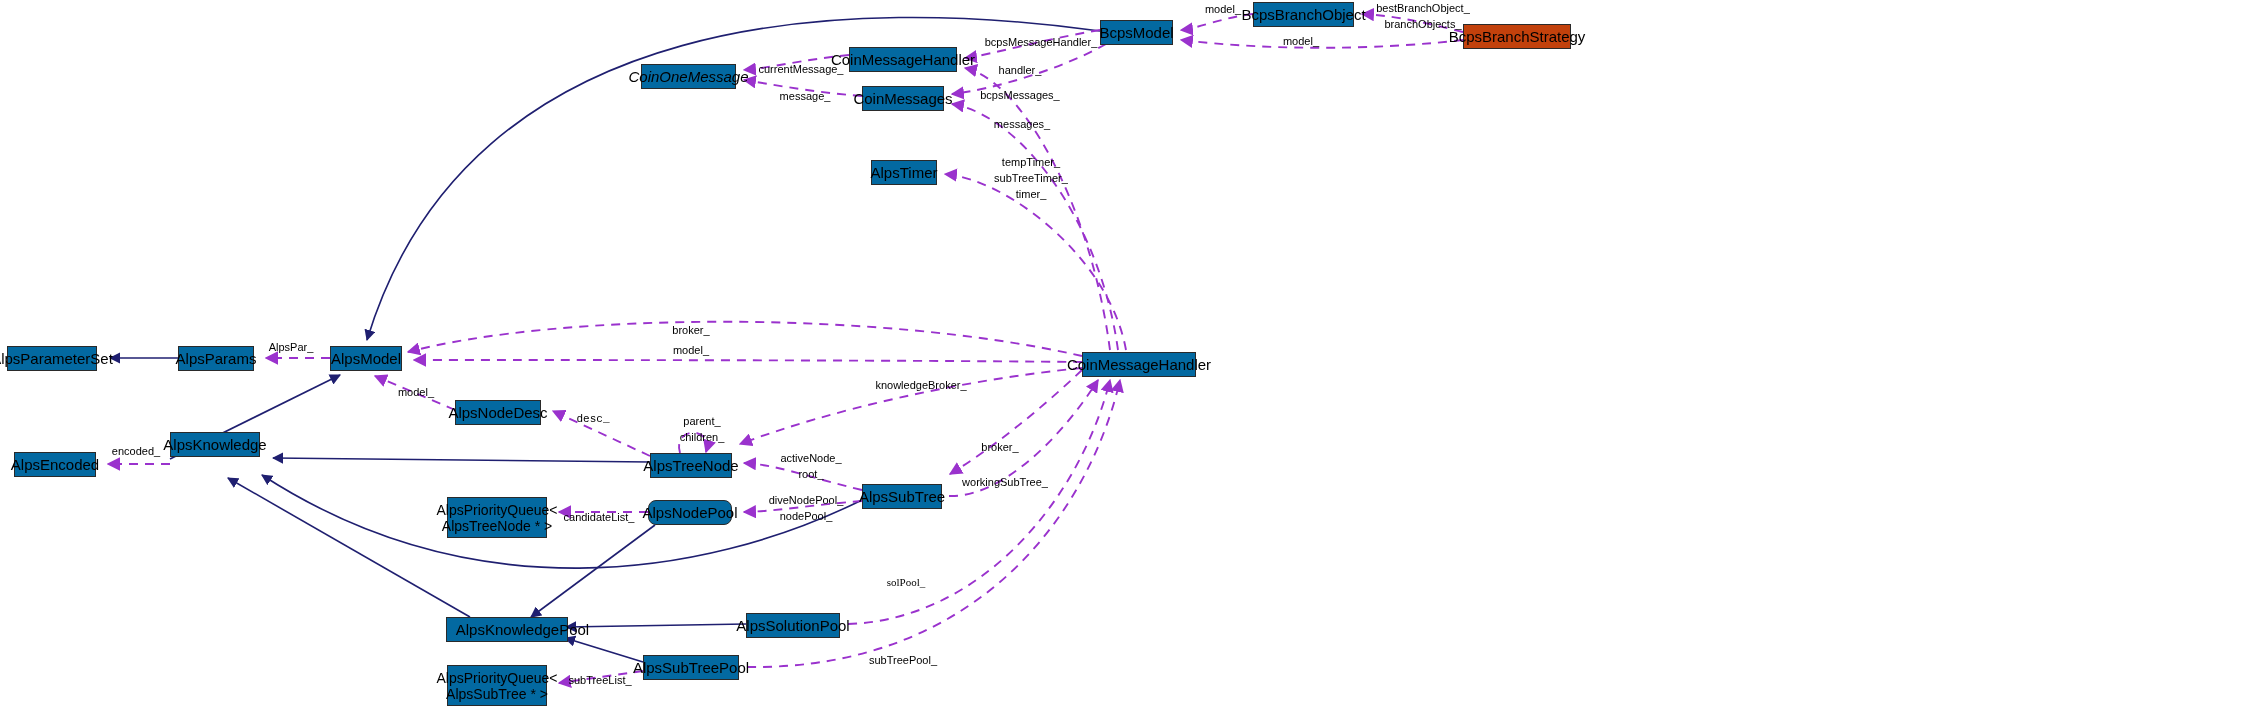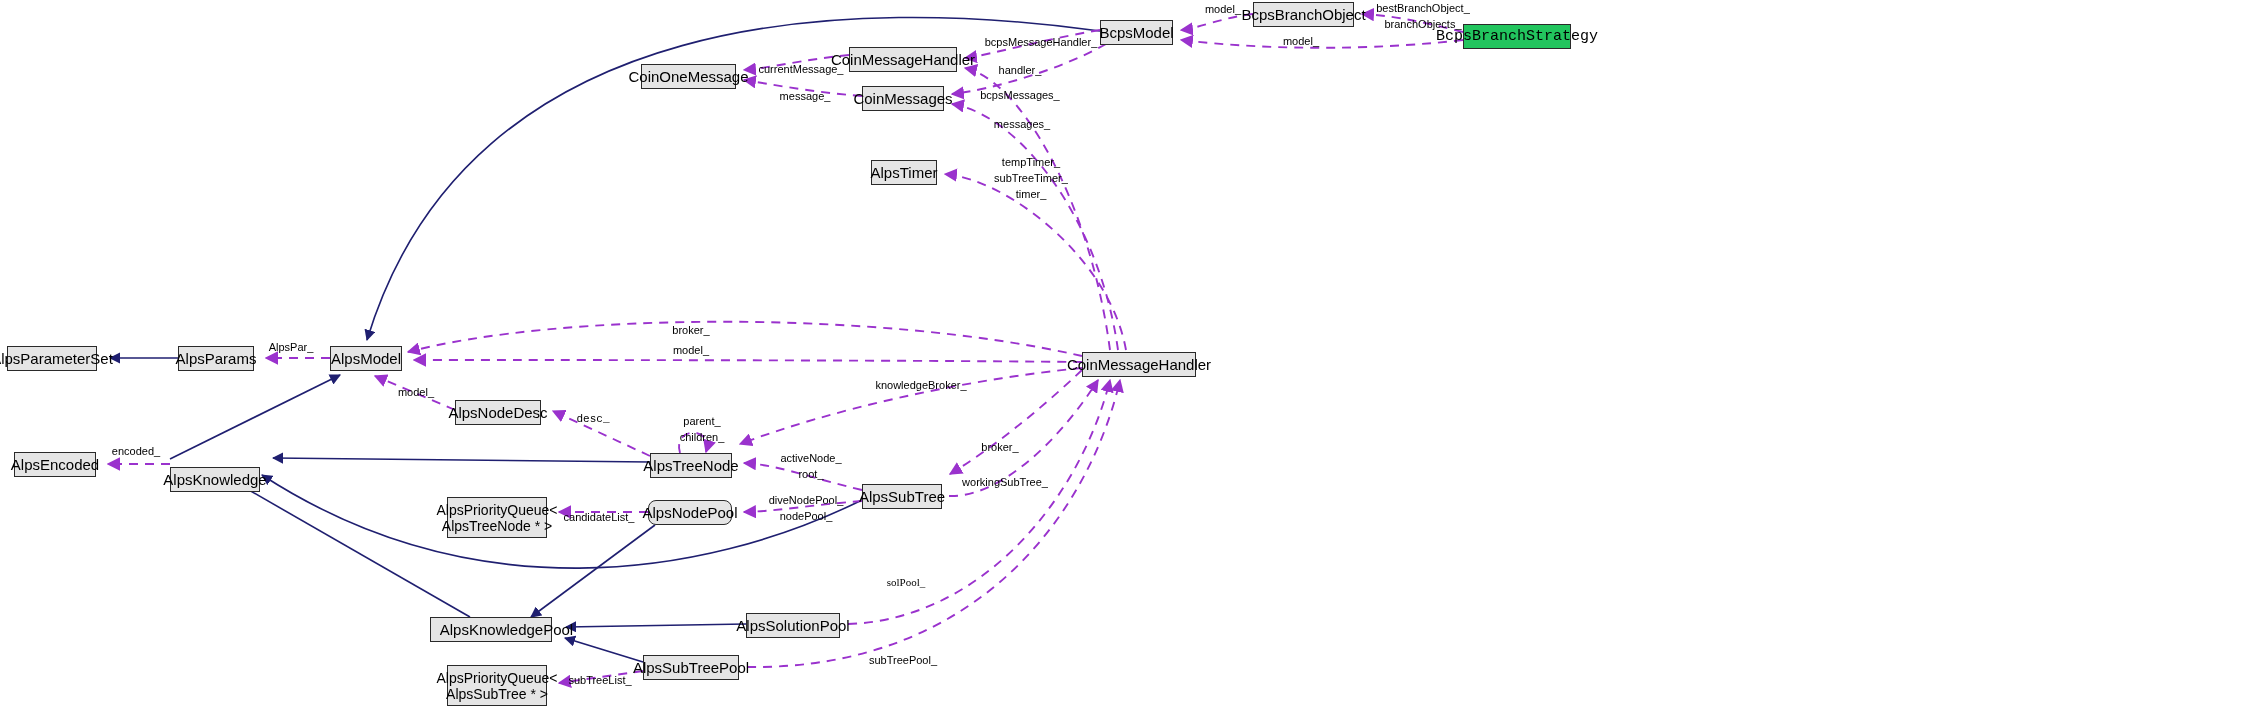--- a/index.html
+++ b/index.html
@@ -20,37 +20,36 @@
     position: absolute;
     left: 0;
     top: 0;
     width: 2243px;
     height: 725px;
   }
   .node {
     position: absolute;
     box-sizing: border-box;
     border: 1px solid #000000;
-    background: #e5e5e5;
+    background: #0369a1;
     color: #000000;
     font-family: "Liberation Sans", sans-serif;
     font-size: 15px;
     line-height: 16px;
     text-align: center;
     display: flex;
     align-items: center;
     justify-content: center;
     white-space: pre;
     z-index: 5;
     padding: 0 4px;
   }
   .node.highlight {
-    background: #22c55e;
+    background: #c2410c;
     border: 2px solid #404040;
-    font-family: Liberation Mono, monospace;
   }
   .node.thick {
     border: 1.6px solid #2a2a2a;
   }
   .edge-label {
     position: absolute;
     font-family: "Liberation Sans", sans-serif;
     font-size: 11px;
     line-height: 15px;
     color: #000000;
@@ -119,35 +118,35 @@
       <path d="M 1463 40 C 1340 54 1230 46 1181 40"></path>
       <path d="M 1463 32 C 1430 24 1400 16 1362 14"></path>
     </g>
   </svg>
 
   <div id="node-layer">
       <div class="node thick" style="left: 7px; top: 346px; width: 90px; height: 25px;">AlpsParameterSet</div>
       <div class="node thick" style="left: 178px; top: 346px; width: 76px; height: 25px;">AlpsParams</div>
       <div class="node thick" style="left: 330px; top: 346px; width: 72px; height: 25px;">AlpsModel</div>
       <div class="node thick" style="left: 14px; top: 452px; width: 82px; height: 25px; text-align: center;">AlpsEncoded</div>
-      <div class="node thick" style="left: 170px; top: 467px; width: 90px; height: 25px; text-align: center;">AlpsKnowledge</div>
+      <div class="node thick" style="left: 170px; top: 432px; width: 90px; height: 25px; text-align: center;">AlpsKnowledge</div>
       <div class="node thick" style="left: 455px; top: 400px; width: 86px; height: 25px;">AlpsNodeDesc</div>
       <div class="node thick" style="left: 650px; top: 453px; width: 82px; height: 25px;">AlpsTreeNode</div>
       <div class="node thick" style="left: 447px; top: 497px; width: 100px; height: 41px; font-size: 14px;">AlpsPriorityQueue&lt;
 AlpsTreeNode * &gt;</div>
       <div class="node thick" style="left: 648px; top: 500px; width: 84px; height: 25px; border-radius: 8px;">AlpsNodePool</div>
       <div class="node thick" style="left: 862px; top: 484px; width: 80px; height: 25px;">AlpsSubTree</div>
-      <div class="node thick" style="left: 430px; top: 617px; width: 122px; height: 25px; padding-left: 35px;">AlpsKnowledgePool</div>
+      <div class="node thick" style="left: 446px; top: 617px; width: 122px; height: 25px; padding-left: 35px;">AlpsKnowledgePool</div>
       <div class="node thick" style="left: 746px; top: 613px; width: 94px; height: 25px;">AlpsSolutionPool</div>
       <div class="node thick" style="left: 643px; top: 655px; width: 96px; height: 25px;">AlpsSubTreePool</div>
       <div class="node thick" style="left: 447px; top: 665px; width: 100px; height: 41px; font-size: 14px;">AlpsPriorityQueue&lt;
 AlpsSubTree * &gt;</div>
       <div class="node thick" style="left: 1082px; top: 352px; width: 114px; height: 25px;">CoinMessageHandler</div>
       <div class="node thick" style="left: 871px; top: 160px; width: 66px; height: 25px;">AlpsTimer</div>
-      <div class="node thick" style="left: 641px; top: 64px; width: 95px; height: 25px;">CoinOneMessage</div>
+      <div class="node thick" style="left: 641px; top: 64px; width: 95px; height: 25px; font-style: italic;">CoinOneMessage</div>
       <div class="node thick" style="left: 849px; top: 47px; width: 108px; height: 25px;">CoinMessageHandler</div>
       <div class="node thick" style="left: 862px; top: 86px; width: 82px; height: 25px;">CoinMessages</div>
       <div class="node thick" style="left: 1100px; top: 20px; width: 73px; height: 25px;">BcpsModel</div>
       <div class="node thick" style="left: 1253px; top: 2px; width: 101px; height: 25px;">BcpsBranchObject</div>
       <div class="node thick highlight" style="left: 1463px; top: 24px; width: 108px; height: 25px;">BcpsBranchStrategy</div>
     </div>
   <div id="label-layer">
       <div class="edge-label" style="left: 261px; top: 340px; width: 60px;">AlpsPar_</div>
       <div class="edge-label" style="left: 104px; top: 444px; width: 64px;">encoded_</div>
       <div class="edge-label" style="left: 390px; top: 385px; width: 52px;">model_</div>

